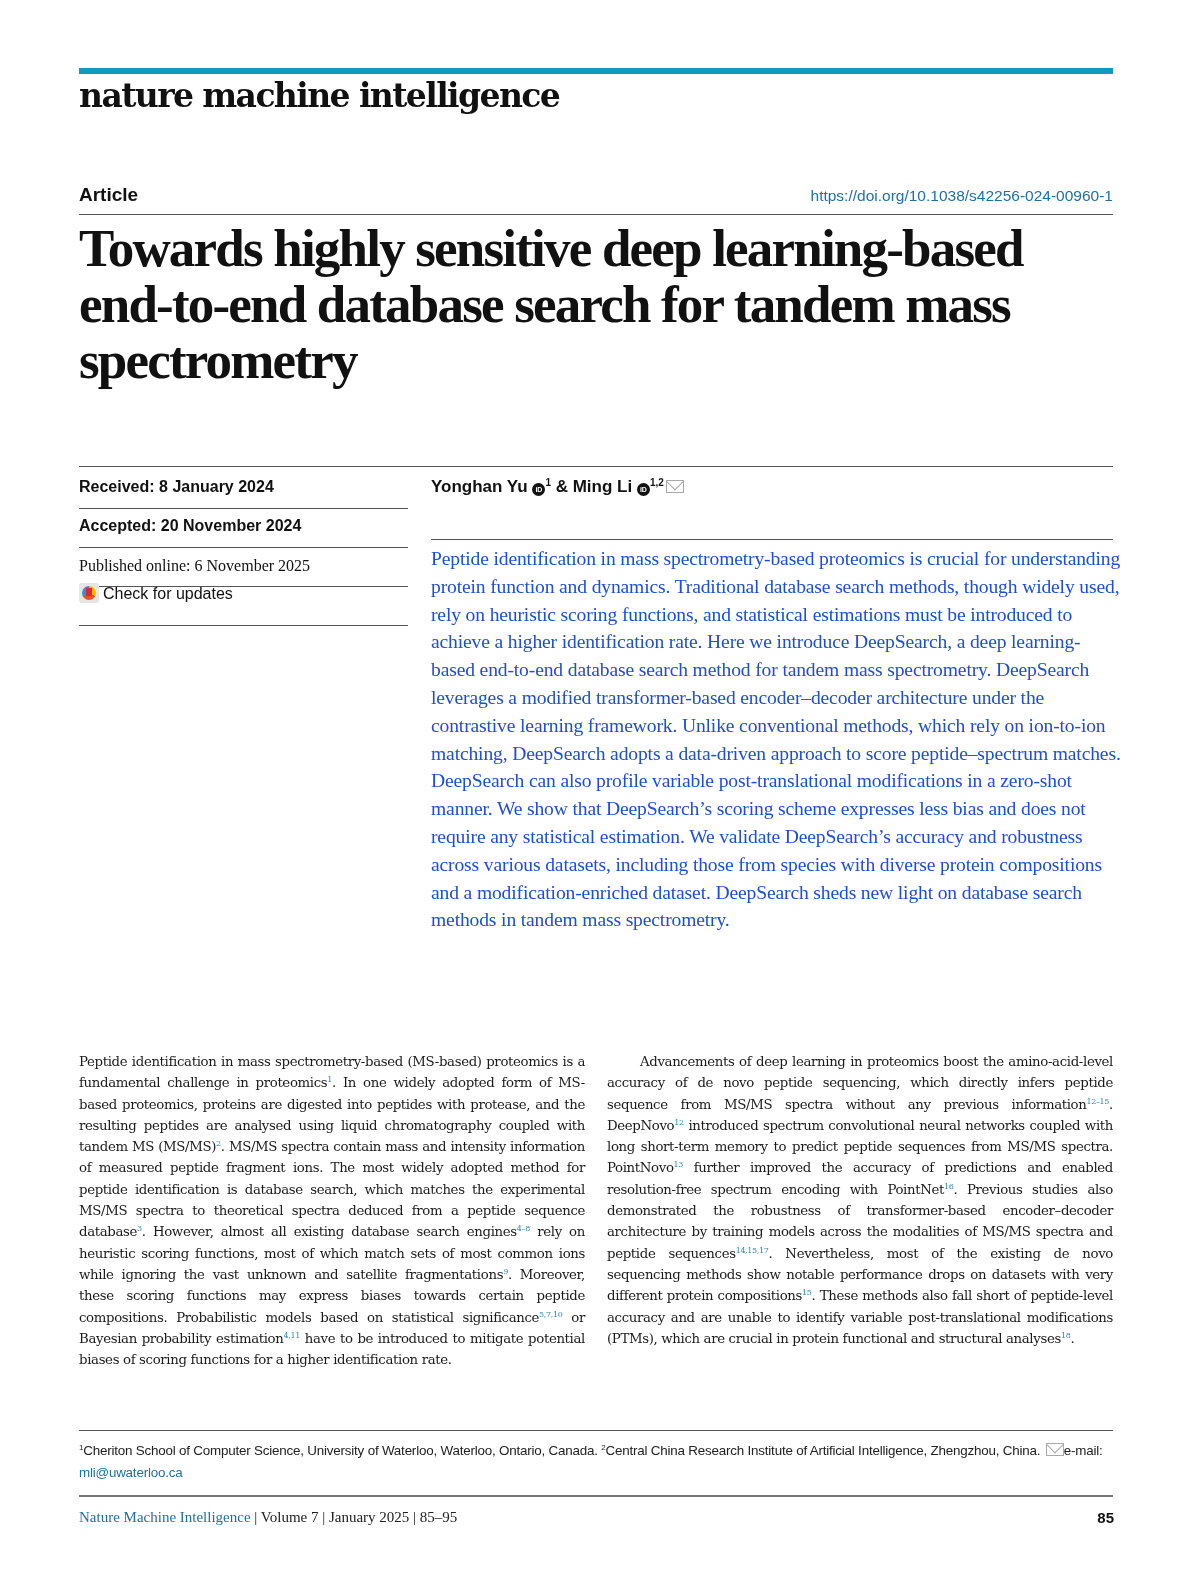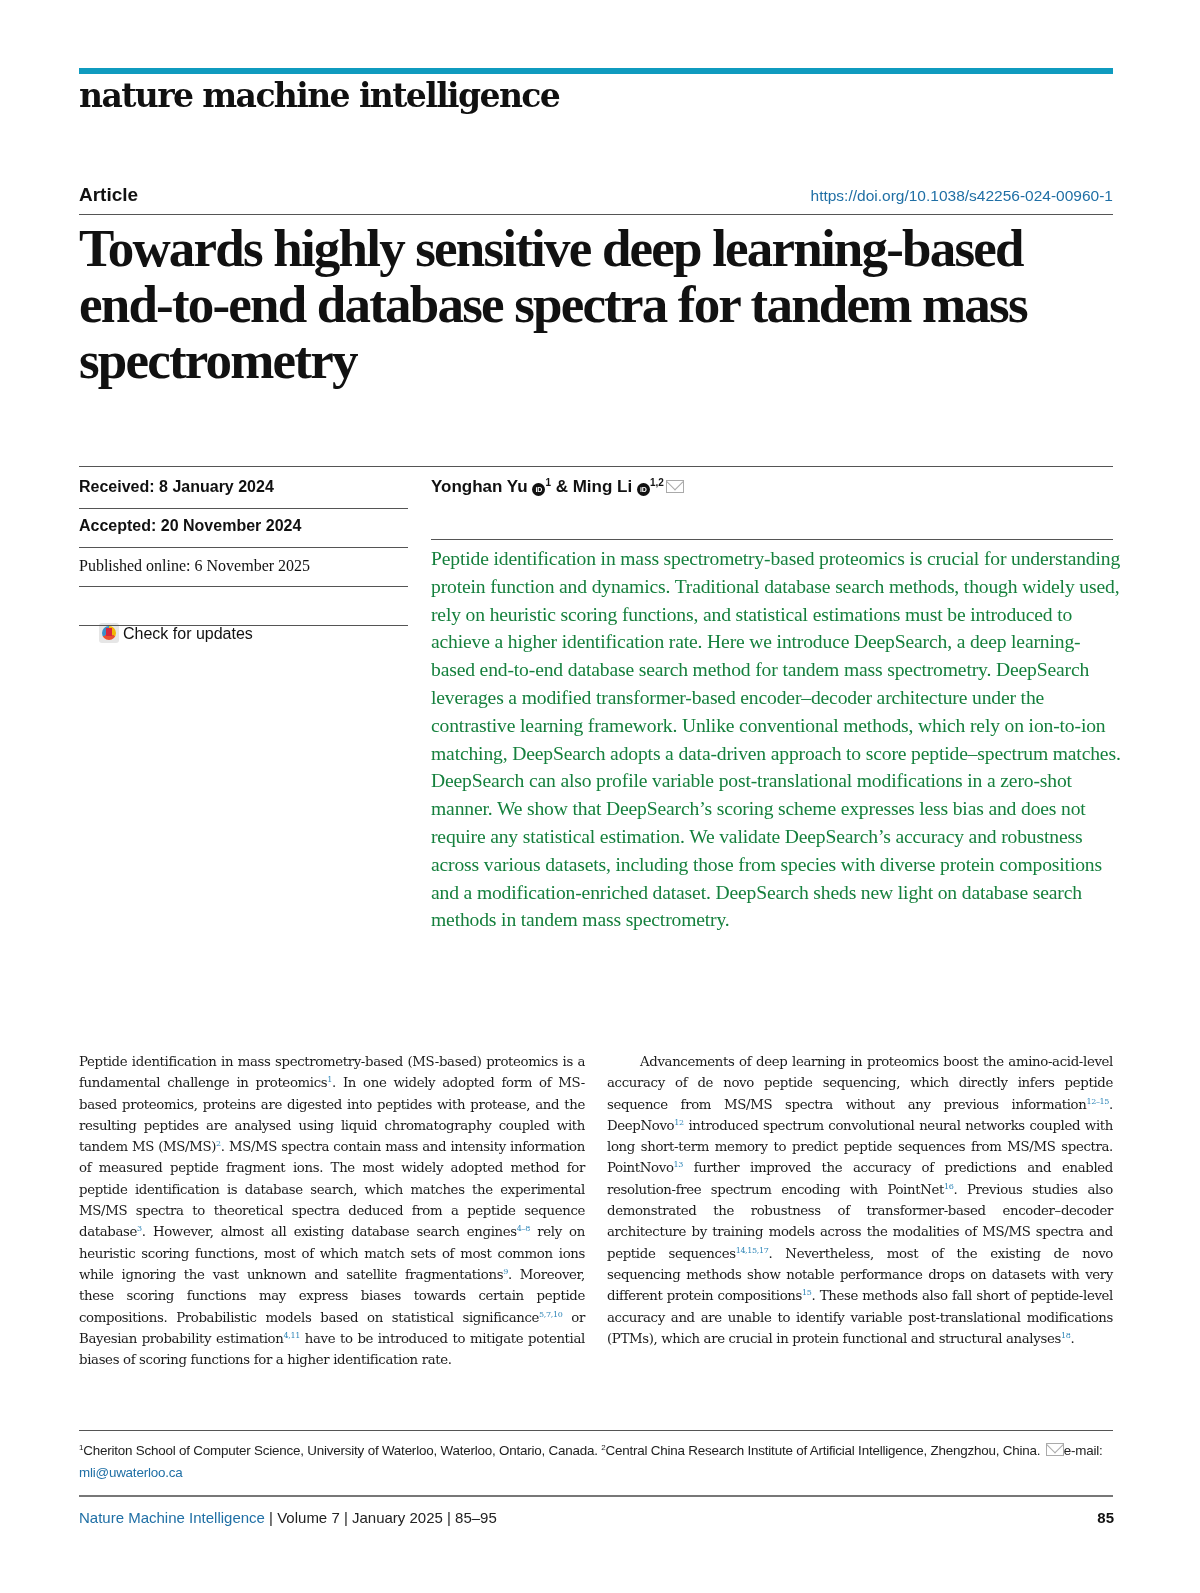--- a/index.html
+++ b/index.html
@@ -15,53 +15,53 @@
   .meta-bold { font-weight: bold; }
   .meta-serif { font-family: "Liberation Serif", serif; font-size: 16px; }
   .cfu-icon { display: inline-block; width: 20px; height: 20px; vertical-align: -4px; margin-right: 4px; border-radius: 3px; background: #e6e6e6; position: relative; }
   .cfu-icon::before { content: ""; position: absolute; left: 3px; top: 3px; width: 14px; height: 14px; border-radius: 50%; background: conic-gradient(#f2b705 0 33%, #e9502f 33% 66%, #3b8ec8 66% 100%); }
   .cfu-icon::after { content: ""; position: absolute; left: 7px; top: 5px; width: 6px; height: 8px; background: #d7263d; }
   .authors { left: 431px; top: 477px; font-family: "Liberation Sans", sans-serif; font-weight: bold; font-size: 17px; color: #111; }
   .orcid { display: inline-block; width: 13px; height: 13px; border-radius: 50%; background: #111; color: #fff; font-size: 7px; line-height: 13px; text-align: center; vertical-align: 0px; font-weight: bold; }
   .sup { font-size: 10px; vertical-align: 6px; }
   .mail { display: inline-block; width: 16px; height: 11px; border: 1px solid #aaa; position: relative; vertical-align: -1px; margin-left: 2px; }
   .mail::before { content: ""; position: absolute; left: 0; top: -5px; width: 11px; height: 11px; border-right: 1px solid #aaa; border-bottom: 1px solid #aaa; transform: rotate(45deg); left: 2px; }
-  .abstract { left: 431px; top: 545px; width: 690px; font-family: "Liberation Serif", serif; font-size: 19.6px; line-height: 27.8px; color: #15803d; letter-spacing: -0.15px; }
+  .abstract { left: 431px; top: 545px; width: 690px; font-family: "Liberation Serif", serif; font-size: 19.6px; line-height: 27.8px; color: #1d4ed8; letter-spacing: -0.15px; }
   .col { font-family: "DejaVu Serif", serif; font-size: 13.3px; line-height: 21.3px; color: #1a1a1a; text-align: justify; letter-spacing: -0.35px; }
   .col sup { font-size: 8px; color: #2f86b8; line-height: 0; }
   .col1 { left: 79px; top: 1051px; width: 506px; }
   .col2 { left: 607px; top: 1051px; width: 506px; text-indent: 33px; }
   .affil { left: 79px; top: 1437px; width: 1040px; font-family: "Liberation Sans", sans-serif; font-size: 13.4px; line-height: 22px; color: #222; letter-spacing: -0.2px; }
   .affil sup { font-size: 8px; }
   .affil .email { color: #1f6fa5; text-decoration: none; }
-  .footer-left { left: 79px; top: 1509px; font-family: Liberation Sans, sans-serif; font-size: 15px; color: #222; }
+  .footer-left { left: 79px; top: 1509px; font-family: Liberation Serif, serif; font-size: 15px; color: #222; }
   .footer-left .jn { color: #1f6fa5; }
   .page-num { right: 86px; top: 1509px; font-family: "Liberation Sans", sans-serif; font-weight: bold; font-size: 15px; color: #111; }
 </style>
 </head>
 <body>
 
 <div class="abs topbar"></div>
 <div class="abs journal">nature machine intelligence</div>
 
 <div class="abs article-label">Article</div>
 <a class="abs doi">https://doi.org/10.1038/s42256-024-00960-1</a>
 <div class="abs rule" style="left:79px; top:214px; width:1034px;"></div>
 
-<div class="abs title">Towards highly sensitive deep learning-based end-to-end database spectra for tandem mass spectrometry</div>
+<div class="abs title">Towards highly sensitive deep learning-based end-to-end database search for tandem mass spectrometry</div>
 
 <div class="abs rule" style="left:79px; top:466px; width:1034px;"></div>
 
 <div class="abs meta-row meta-bold" style="top:478px;">Received: 8 January 2024</div>
 <div class="abs rule" style="left:79px; top:508px; width:329px;"></div>
 <div class="abs meta-row meta-bold" style="top:517px;">Accepted: 20 November 2024</div>
 <div class="abs rule" style="left:79px; top:547px; width:329px;"></div>
 <div class="abs meta-row meta-serif" style="top:557px;">Published online: 6 November 2025</div>
 <div class="abs rule" style="left:79px; top:586px; width:329px;"></div>
-<div class="abs meta-row" style="top:623px;margin-left:20px;">
+<div class="abs meta-row" style="top:583px;">
   <span class="cfu-icon"></span><span>Check for updates</span>
 </div>
 <div class="abs rule" style="left:79px; top:625px; width:329px;"></div>
 
 <div class="abs authors">
   <span>Yonghan Yu</span>
   <span class="orcid">iD</span><span class="sup">1</span>
   <span>&amp;</span>
   <span>Ming Li</span>
   <span class="orcid">iD</span><span class="sup">1,2</span><span class="mail"></span>

